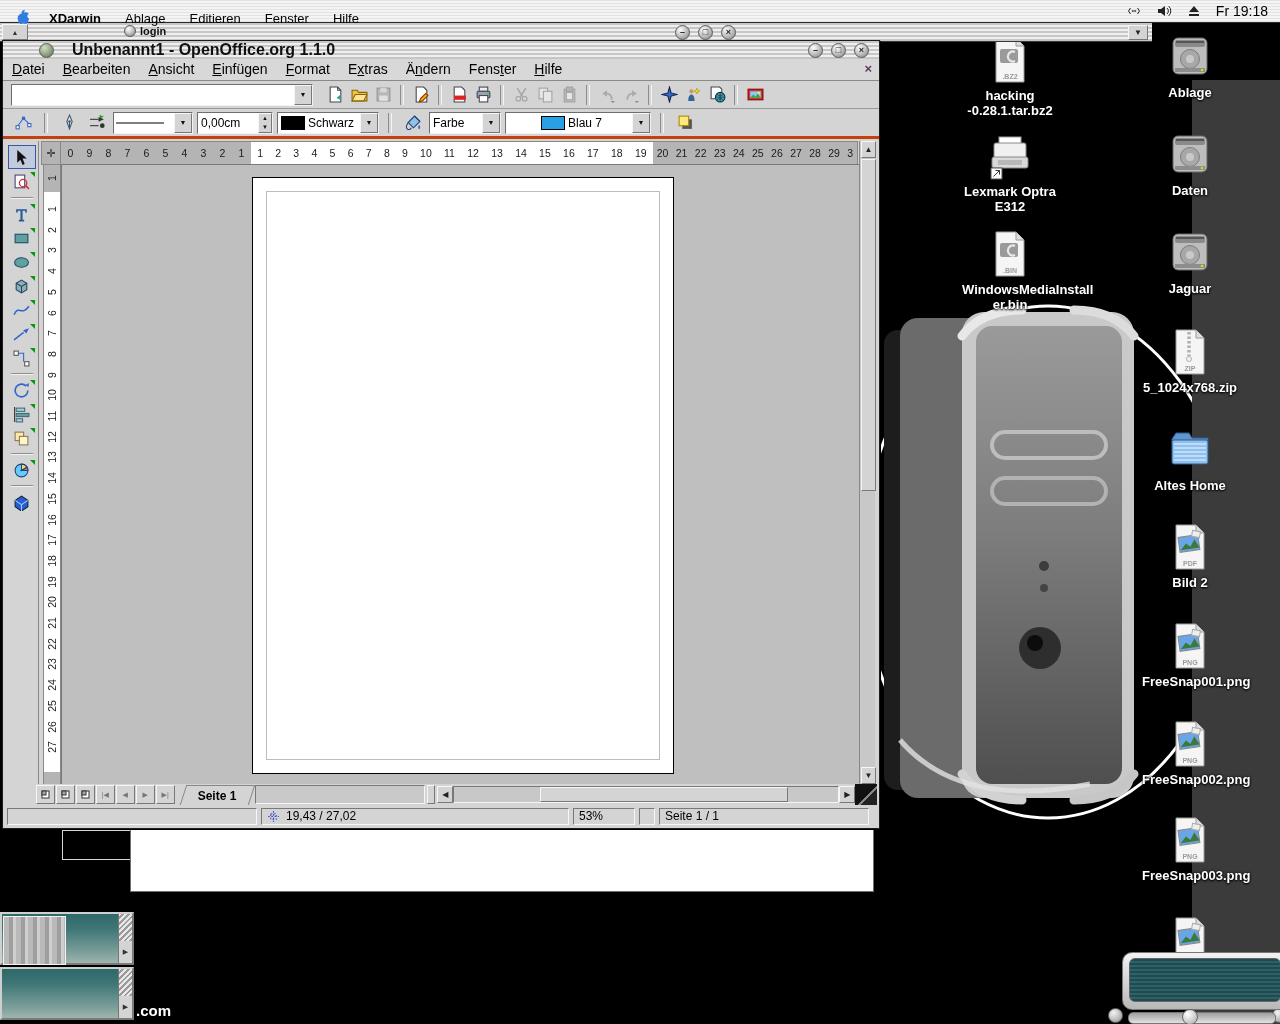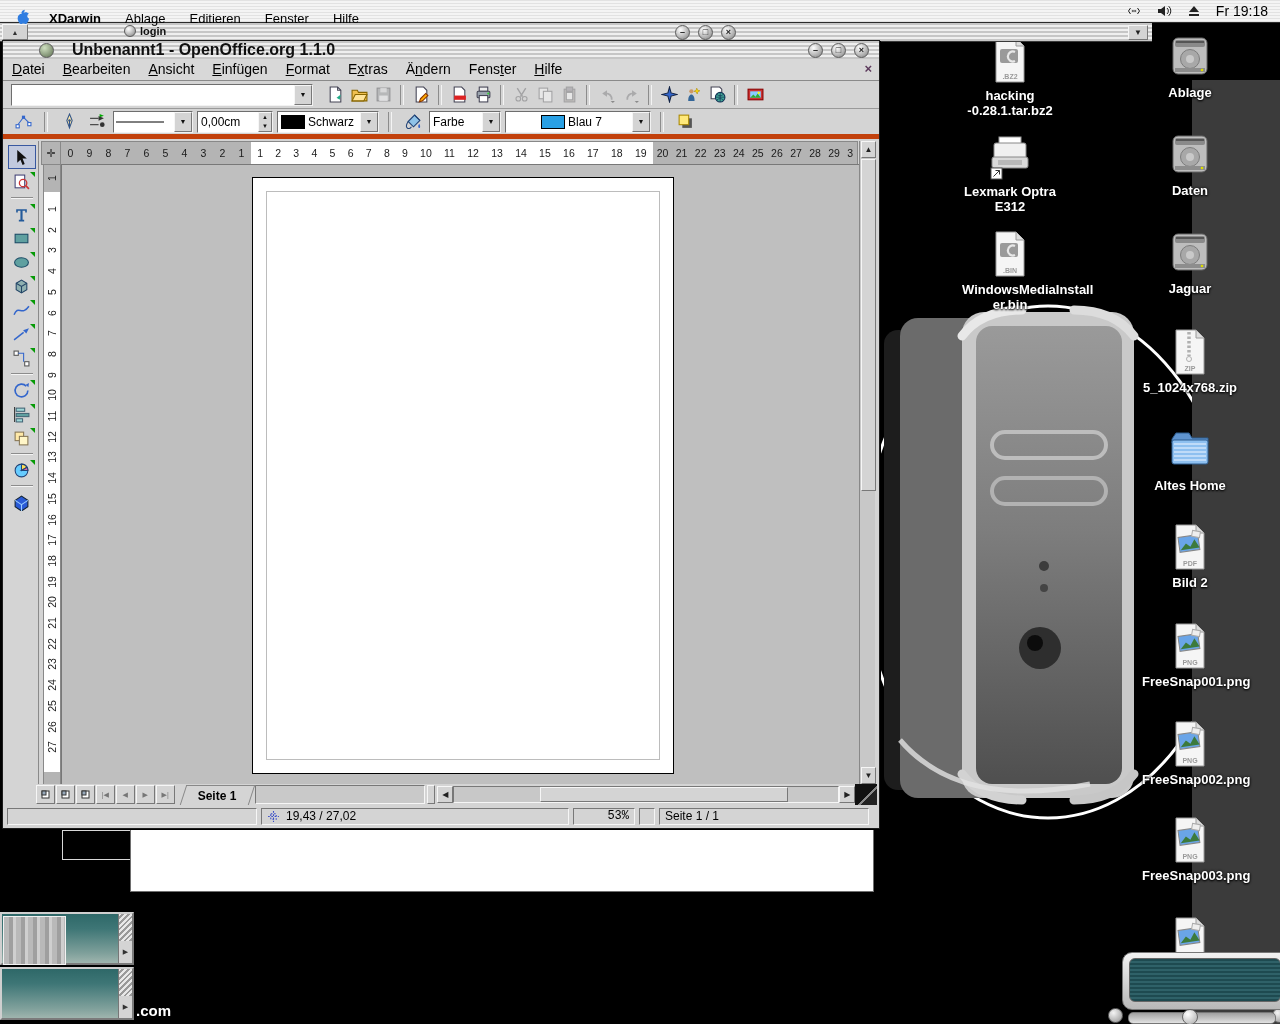--- a/index.html
+++ b/index.html
@@ -30,21 +30,21 @@
   #ootitle{left:0;top:0;width:100%;height:18px;border-bottom:1px solid #6e6e6e;display:flex;align-items:center;}
   #ootitle .t{font-size:16px;font-weight:bold;color:#101010;margin-left:18px;white-space:nowrap;}
   .winctl{position:absolute;top:2px;display:flex;gap:8px;}
   #oomenu{left:0;top:18px;width:100%;height:21px;background:#d8d8d8;border-bottom:1px solid #8a8a8a;
           display:flex;align-items:center;font-size:14px;}
   #oomenu .m{padding:0 9px;line-height:21px;white-space:nowrap;}
   #oomenu u{text-decoration:underline;}
   #docclose{position:absolute;right:7px;top:20px;font-size:13px;font-weight:bold;color:#5c3a5c;cursor:default;}
   .tb{left:0;width:100%;display:flex;align-items:center;background:#d4d4d4;}
   #fbar{top:40px;height:28px;border-bottom:1px solid #9a9a9a;padding-left:8px;box-sizing:border-box;}
-  #obar{top:68px;height:30px;border-bottom:5px solid #c2410c;padding-left:8px;box-sizing:border-box;gap:4px;}
+  #obar{top:68px;height:30px;border-bottom:3px solid #c2410c;padding-left:8px;box-sizing:border-box;gap:4px;}
   .tbtn{width:24px;height:24px;display:flex;align-items:center;justify-content:center;flex:0 0 auto;}
   .tbtn svg{width:17px;height:17px;}
   .tbtn.dis{opacity:.45;filter:grayscale(.8);}
   .tsep{width:2px;height:20px;border-left:1px solid #8c8c8c;border-right:1px solid #f4f4f4;margin:0 5px;flex:0 0 auto;}
   .combo{height:20px;background:#fff;border:1px solid;border-color:#6e6e6e #f2f2f2 #f2f2f2 #6e6e6e;
          display:flex;align-items:center;overflow:hidden;flex:0 0 auto;}
   .dd{width:16px;height:18px;margin-left:auto;display:flex;align-items:center;justify-content:center;
       font-size:7px;color:#111;flex:0 0 auto;}
   .swatch{width:22px;height:12px;border:1px solid #000;margin:0 3px;flex:0 0 auto;}
   .spin{width:12px;height:18px;display:flex;flex-direction:column;}
@@ -784,21 +784,21 @@
 
     <div class="abs" id="statusbar">
       <span class="scell in" style="width:250px;"></span>
       <span class="scell in" style="width:308px;">
         <svg width="13" height="13" viewBox="0 0 12 12" style="margin-right:6px;">
             <path d="M6 1v10M1 6h10" stroke="#3a4ec8" stroke-dasharray="1.5 1.5" fill="none"></path>
             <rect x="3.5" y="3.5" width="5" height="5" fill="none" stroke="#3a4ec8" stroke-dasharray="1.5 1.5"></rect>
           </svg>
         <span>19,43 / 27,02</span>
       </span>
-      <span class="scell in" style="width:62px;justify-content:flex-end;font-family:Liberation Mono, monospace;">
+      <span class="scell in" style="width:62px;justify-content:flex-start;">
         <span>53%</span>
       </span>
       <span class="scell in" style="width:16px;"></span>
       <span class="scell in" style="width:210px;">
         <span>Seite 1 / 1</span>
       </span>
     </div>
   </div>
 
 </div>

